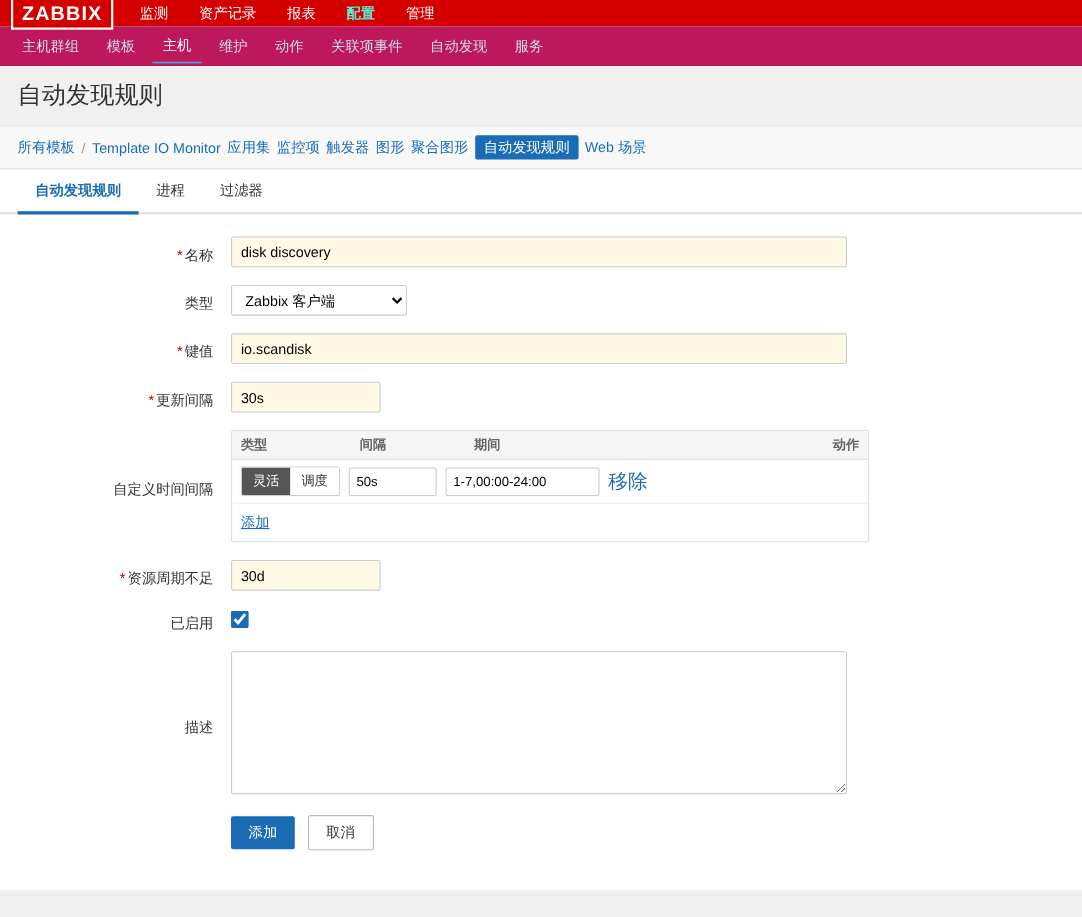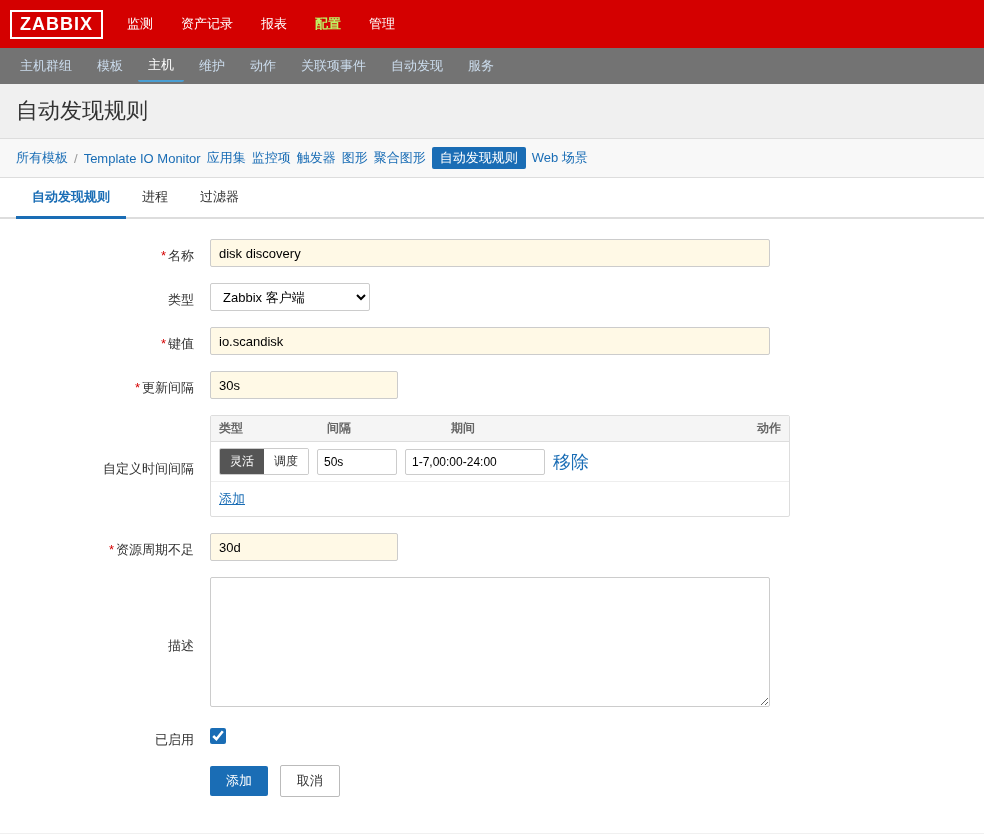--- a/index.html
+++ b/index.html
@@ -3,21 +3,21 @@
   <meta charset="utf-8">
   <style>
     * { box-sizing: border-box; margin: 0; padding: 0; }
     body { font-family: Arial, sans-serif; font-size: 13px; background: #f0f0f0; color: #333; }
 
     
     .top-nav {
       background: #d40000;
       display: flex;
       align-items: center;
-      height: 48px;
+      height: 24px;
       padding: 0 10px;
     }
     .logo {
       background: #d40000;
       color: white;
       font-weight: bold;
       font-size: 18px;
       border: 2px solid white;
       padding: 2px 8px;
       margin-right: 20px;
@@ -27,27 +27,27 @@
       display: flex;
       gap: 20px;
     }
     .top-nav-item {
       color: white;
       cursor: pointer;
       font-size: 13px;
       padding: 2px 4px;
     }
     .top-nav-item.active {
-      color: #bef264;
+      color: #5eead4;
       font-weight: bold;
     }
 
     
     .second-nav {
-      background: #737373;
+      background: #be185d;
       display: flex;
       align-items: center;
       height: 36px;
       padding: 0 10px;
       gap: 5px;
     }
     .second-nav-item {
       color: #cde;
       cursor: pointer;
       font-size: 13px;
@@ -151,21 +151,21 @@
       max-width: 560px;
       padding: 4px 8px;
       border: 1px solid #ccc;
       border-radius: 2px;
       font-size: 13px;
       height: 28px;
       background: #fff9e6;
       outline: none;
     }
     .form-input-short {
-      width: 188px;
+      width: 136px;
       padding: 4px 8px;
       border: 1px solid #ccc;
       border-radius: 2px;
       font-size: 13px;
       height: 28px;
       background: #fff9e6;
     }
 
     
     .form-select {
@@ -392,21 +392,21 @@
     </div>
   </div>
 
   <div class="form-row">
     <div class="form-label">自定义时间间隔</div>
     <div class="form-control-wrap">
       <div class="interval-section">
         <div class="interval-header-row">
           <div class="col-type interval-header-col">类型</div>
           <div class="col-interval interval-header-col" style="margin-left:8px;">间隔</div>
-          <div class="col-period interval-header-col" style="margin-left:24px;">期间</div>
+          <div class="col-period interval-header-col" style="margin-left:4px;">期间</div>
           <div class="col-action interval-header-col" style="text-align:right;">动作</div>
         </div>
         <div class="interval-row">
           <div class="btn-toggle-group">
             <button class="btn-toggle active">灵活</button>
             <button class="btn-toggle">调度</button>
           </div>
           <input type="text" class="interval-input" value="50s" style="">
           <input type="text" class="interval-period-input" value="1-7,00:00-24:00" style="">
           <a class="remove-link">移除</a>
@@ -421,30 +421,30 @@
   <div class="form-row">
     <div class="form-label">
       <span class="required">*</span><span>资源周期不足</span>
     </div>
     <div class="form-control-wrap">
       <input type="text" class="form-input-short" value="30d" style="">
     </div>
   </div>
 
   <div class="form-row">
+    <div class="form-label">已启用</div>
+    <div class="form-control-wrap">
+      <input type="checkbox" class="form-checkbox" checked="" style="">
+    </div>
+  </div>
+
+  <div class="form-row">
     <div class="form-label">描述</div>
     <div class="form-control-wrap">
       <textarea class="form-textarea" style=""></textarea>
-    </div>
-  </div>
-
-  <div class="form-row">
-    <div class="form-label">已启用</div>
-    <div class="form-control-wrap">
-      <input type="checkbox" class="form-checkbox" checked="" style="">
     </div>
   </div>
 
   <div class="form-row">
     <div class="form-label"></div>
     <div class="form-control-wrap">
       <button class="btn-primary">添加</button>
       <button class="btn-secondary">取消</button>
     </div>
   </div>

